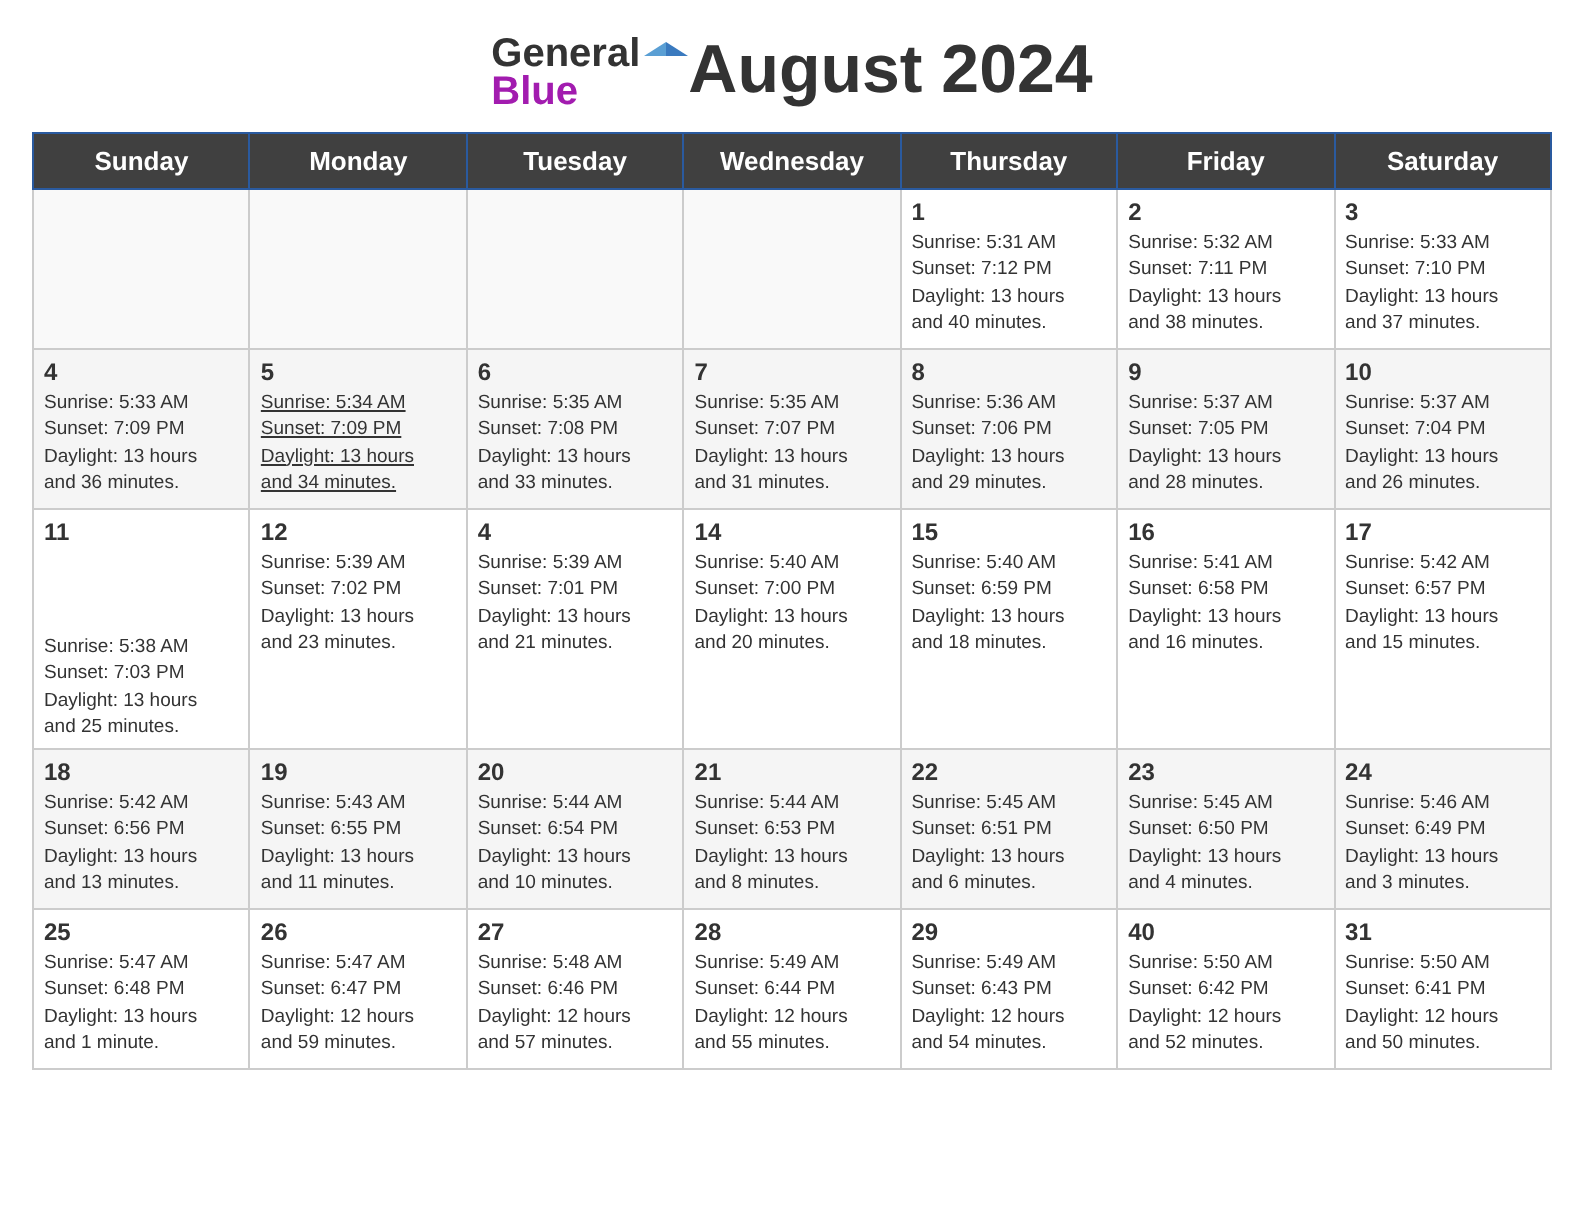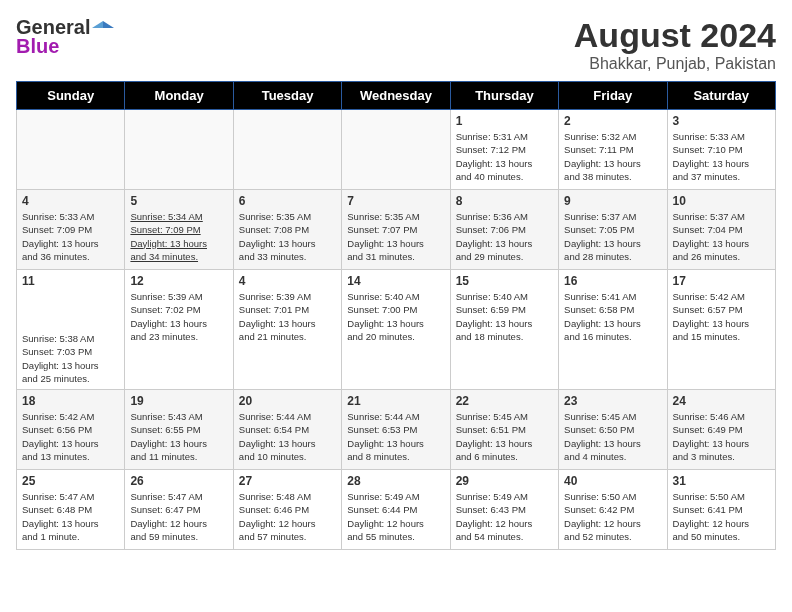--- a/index.html
+++ b/index.html
@@ -5,21 +5,21 @@
     * { box-sizing: border-box; margin: 0; padding: 0; }
     body {
       font-family: Arial, sans-serif;
       background: #fff;
       width: 792px;
       min-height: 612px;
       padding: 16px;
     }
     .header-area {
       display: flex;
-      justify-content: space-between;
+      justify-content: center;
       align-items: flex-start;
       margin-bottom: 8px;
     }
     .logo {
       display: flex;
       flex-direction: column;
       align-items: flex-start;
     }
     .title-area {
       text-align: right;
@@ -32,21 +32,21 @@
     .location-title {
       font-size: 16px;
       color: #555;
     }
     .calendar {
       width: 100%;
       border-collapse: collapse;
       border: 1px solid #ccc;
     }
     .calendar th {
-      background-color: #000000;
+      background-color: #404040;
       color: white;
       text-align: center;
       padding: 6px 4px;
       font-size: 13px;
       border: 1px solid #2a5a9f;
     }
     .calendar td {
       vertical-align: top;
       border: 1px solid #ccc;
       padding: 4px 5px;
@@ -102,21 +102,20 @@
       <span style="font-size:20px;font-weight:bold;color:#333;">General</span>
       <svg width="22" height="22" viewBox="0 0 22 22" style="margin-left:2px;">
         <polygon points="11,4 22,11 11,11" fill="#3a7abf"></polygon>
         <polygon points="11,4 0,11 11,11" fill="#5a9fd4"></polygon>
       </svg>
     </div>
     <span style="font-size:20px;font-weight:bold;color:#a21caf;margin-top:-4px;">Blue</span>
   </div>
   <div class="title-area">
     <div class="month-title">August 2024</div>
-    <div class="location-title">Bhakkar, Punjab, Pakistan</div>
   </div>
 </div>
 
 <table class="calendar">
   <thead>
     <tr>
 
     <th>Sunday</th>
         <th>Monday</th>
         <th>Tuesday</th>

